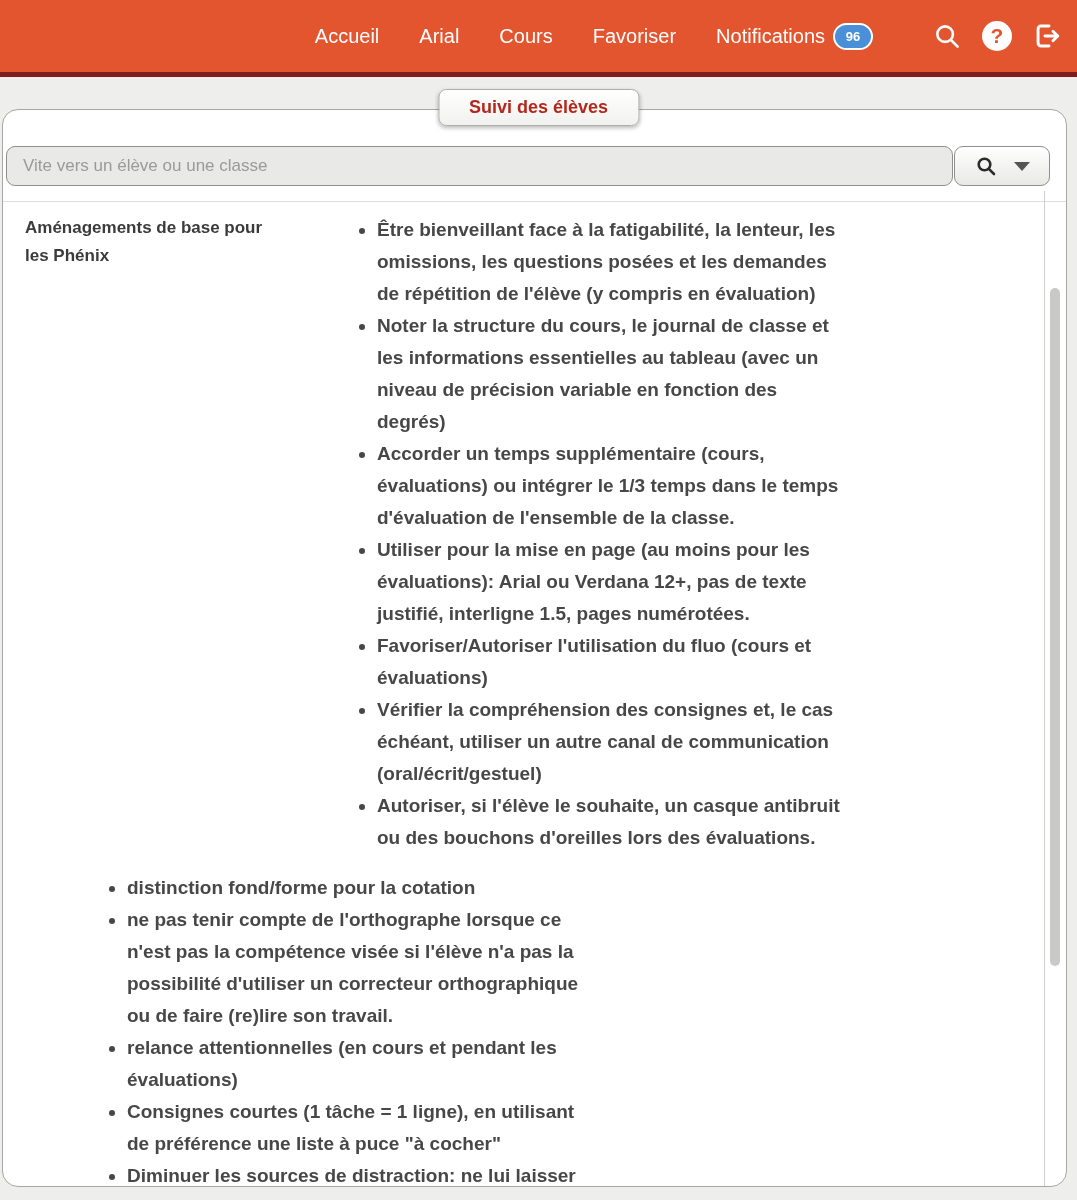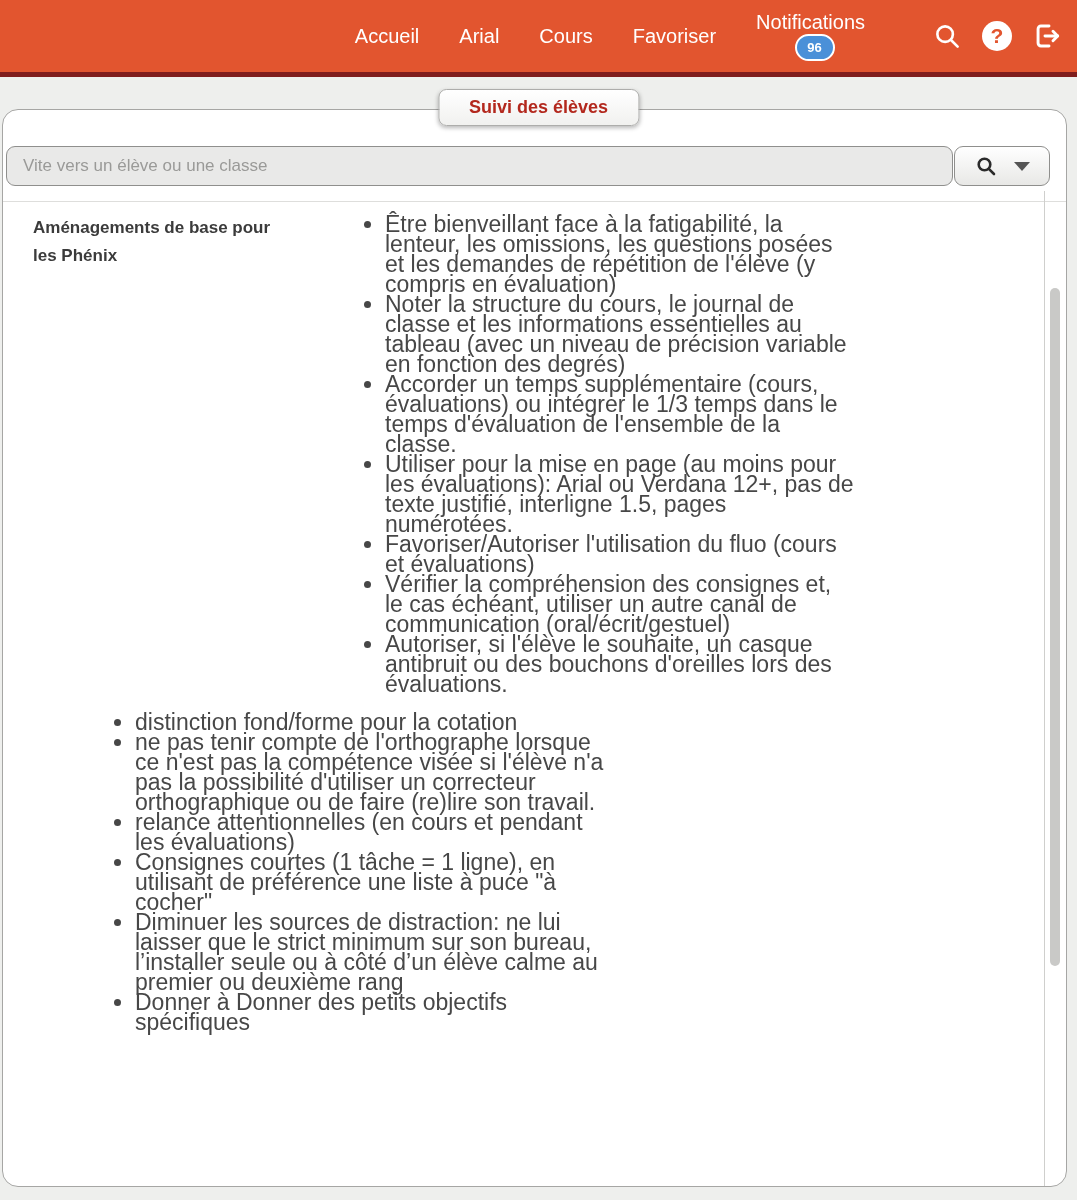--- a/index.html
+++ b/index.html
@@ -15,21 +15,21 @@
     position:absolute; top:0; left:0; width:1077px; height:77px;
     background:#e2552f;
     display:flex; align-items:center; justify-content:flex-end;
     padding-right:14px;
     border-bottom:5px solid #7f1d1d;
   }
   .nav-link{
     color:#fff; font-size:20px; text-decoration:none; cursor:pointer;
     margin-right:40px; white-space:nowrap;
   }
-  .nav-notif{ display:flex; align-items:center; margin-right:40px;flex-direction:column; }
+  .nav-notif{ display:flex; align-items:center; margin-right:40px; }
   .nav-notif .nav-link{ margin-right:8px; }
   .badge{
     min-width:40px; height:27px; padding:0 8px;
     background:#4a90d8; border:2px solid #fff; border-radius:14px;
     color:#fff; font-size:13px; font-weight:bold;
     display:flex; align-items:center; justify-content:center;
   }
   .nav-icon{ width:32px; height:32px; margin-left:18px; cursor:pointer;
     display:flex; align-items:center; justify-content:center; }
   .help-circle{
@@ -73,31 +73,31 @@
   }
   .caret-down{
     width:0; height:0; border-left:8px solid transparent;
     border-right:8px solid transparent; border-top:9px solid #555;
   }
   .content-sep{ border-top:1px solid #dededc; margin-top:7px; }
   
   .content{
     padding:12px 40px 0 22px;
   }
-  .row{ display:flex; margin-bottom:18px;margin-left:8px; }
+  .row{ display:flex; margin-bottom:18px; }
   .row-title{
     width:250px; flex:none;
     font-size:17px; font-weight:bold; color:#3b3b3b; line-height:28px;
   }
   .row ul{
     margin-left:80px; padding-left:22px; width:492px; flex:none;
     list-style:disc outside;
   }
   .row li{
-    font-size:23px; color:#474747; line-height:20px;
+    font-size:19px; color:#474747; line-height:32px;font-weight:bold;
   }
   
   .scroll-track{
     position:absolute; top:81px; bottom:0; right:21px; width:0;
     border-left:1px solid #cfcfcd;
   }
   .scroll-thumb{
     position:absolute; top:178px; right:6px; width:10px; height:678px;
     background:#c9c9c7; border-radius:6px; cursor:pointer;
   }

